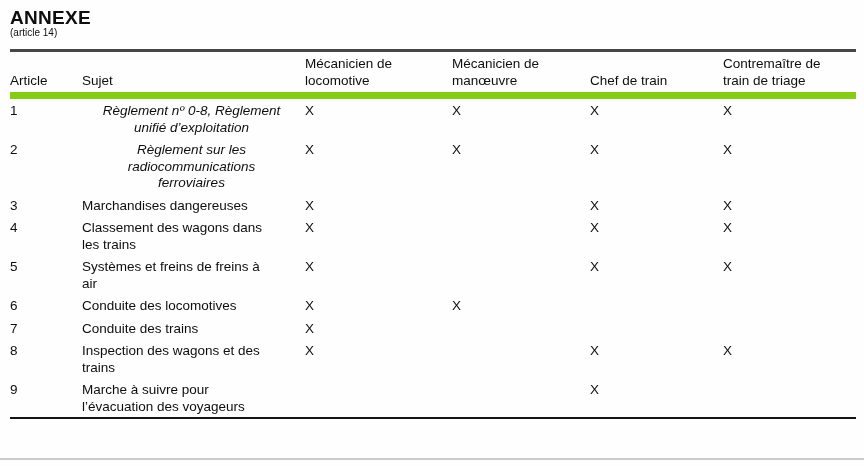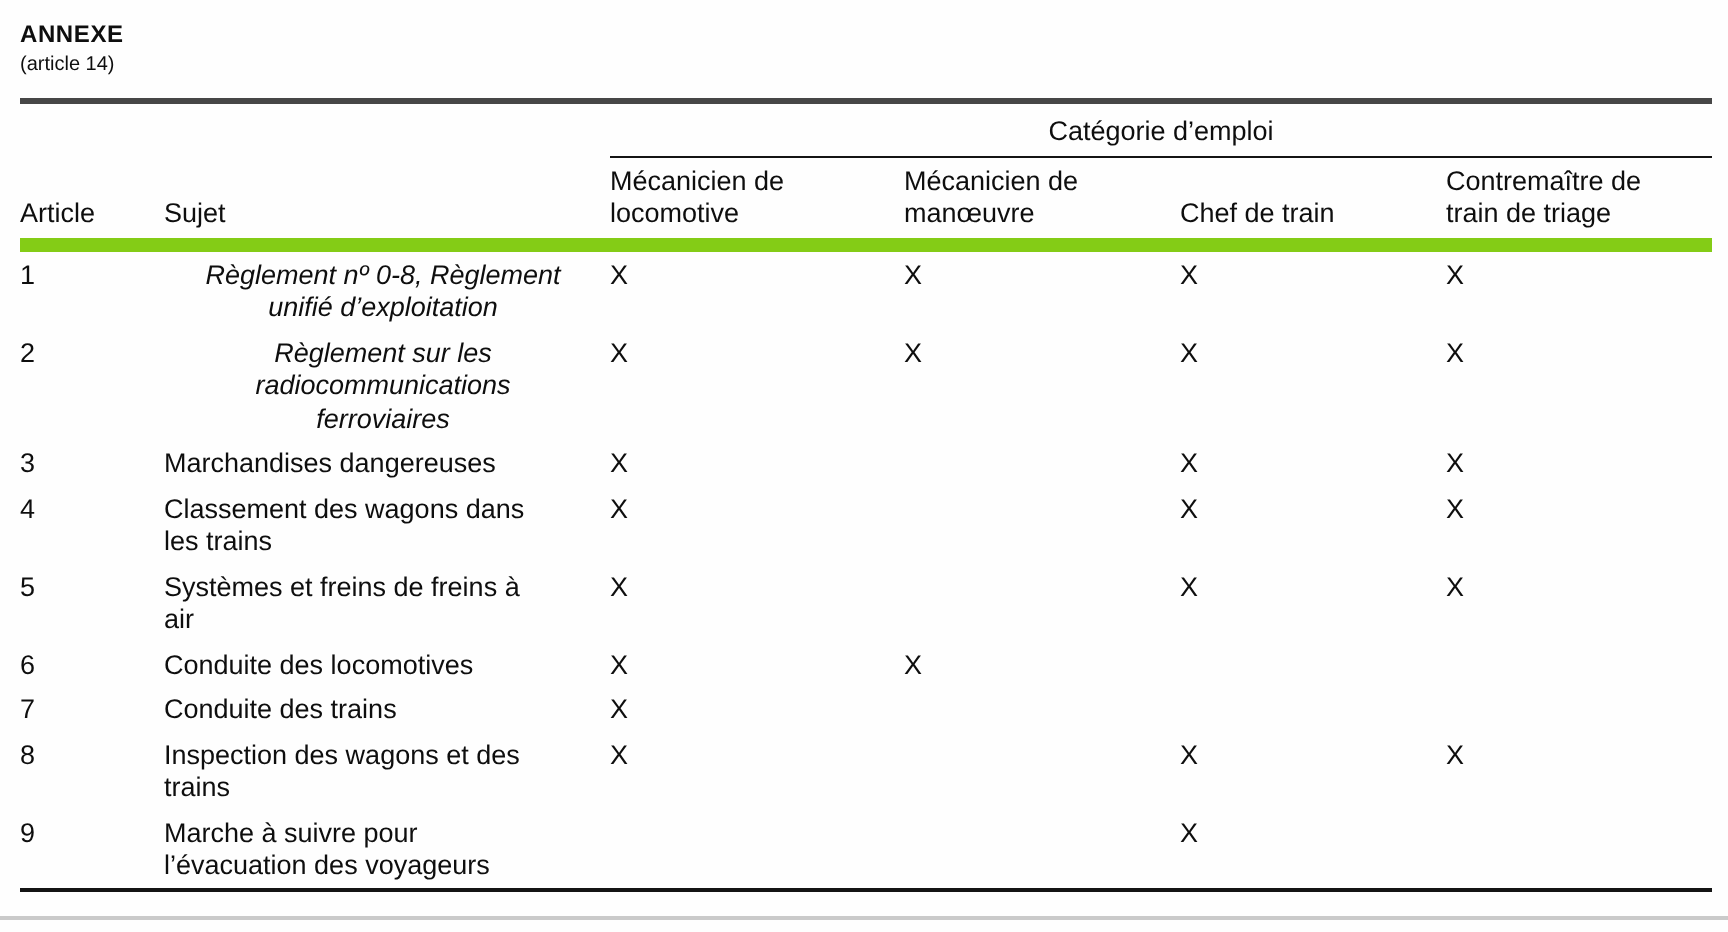--- a/index.html
+++ b/index.html
@@ -6,21 +6,21 @@
   body {
     width: 864px; height: 466px;
     background: #fefefe;
     font-family: "Liberation Sans", sans-serif;
     color: #0e0e0e;
     position: relative;
     overflow: hidden;
   }
   .doc { padding: 9px 8px 0 10px; }
   .title {
-    font-size: 12px;
+    font-size: 19px;
     font-weight: bold;
     letter-spacing: 0.3px;
     line-height: 17px;
   }
   .subtitle {
     font-size: 10px;
     line-height: 13px;
   }
   .top-rule {
     height: 3px;
@@ -75,24 +75,20 @@
   <table>
     <colgroup>
       <col style="width:72px">
       <col style="width:223px">
       <col style="width:147px">
       <col style="width:138px">
       <col style="width:133px">
       <col style="width:133px">
     </colgroup>
     <thead>
-      <tr>
-        <th colspan="2"></th>
-        <th colspan="4" class="cat-group">Catégorie d’emploi</th>
-      </tr>
       <tr class="col-headers">
         <th>Article</th>
         <th>Sujet</th>
         <th>Mécanicien de locomotive</th>
         <th>Mécanicien de manœuvre</th>
         <th>Chef de train</th>
         <th>Contremaître de train de triage</th>
       </tr>
     </thead>
     <tbody>

